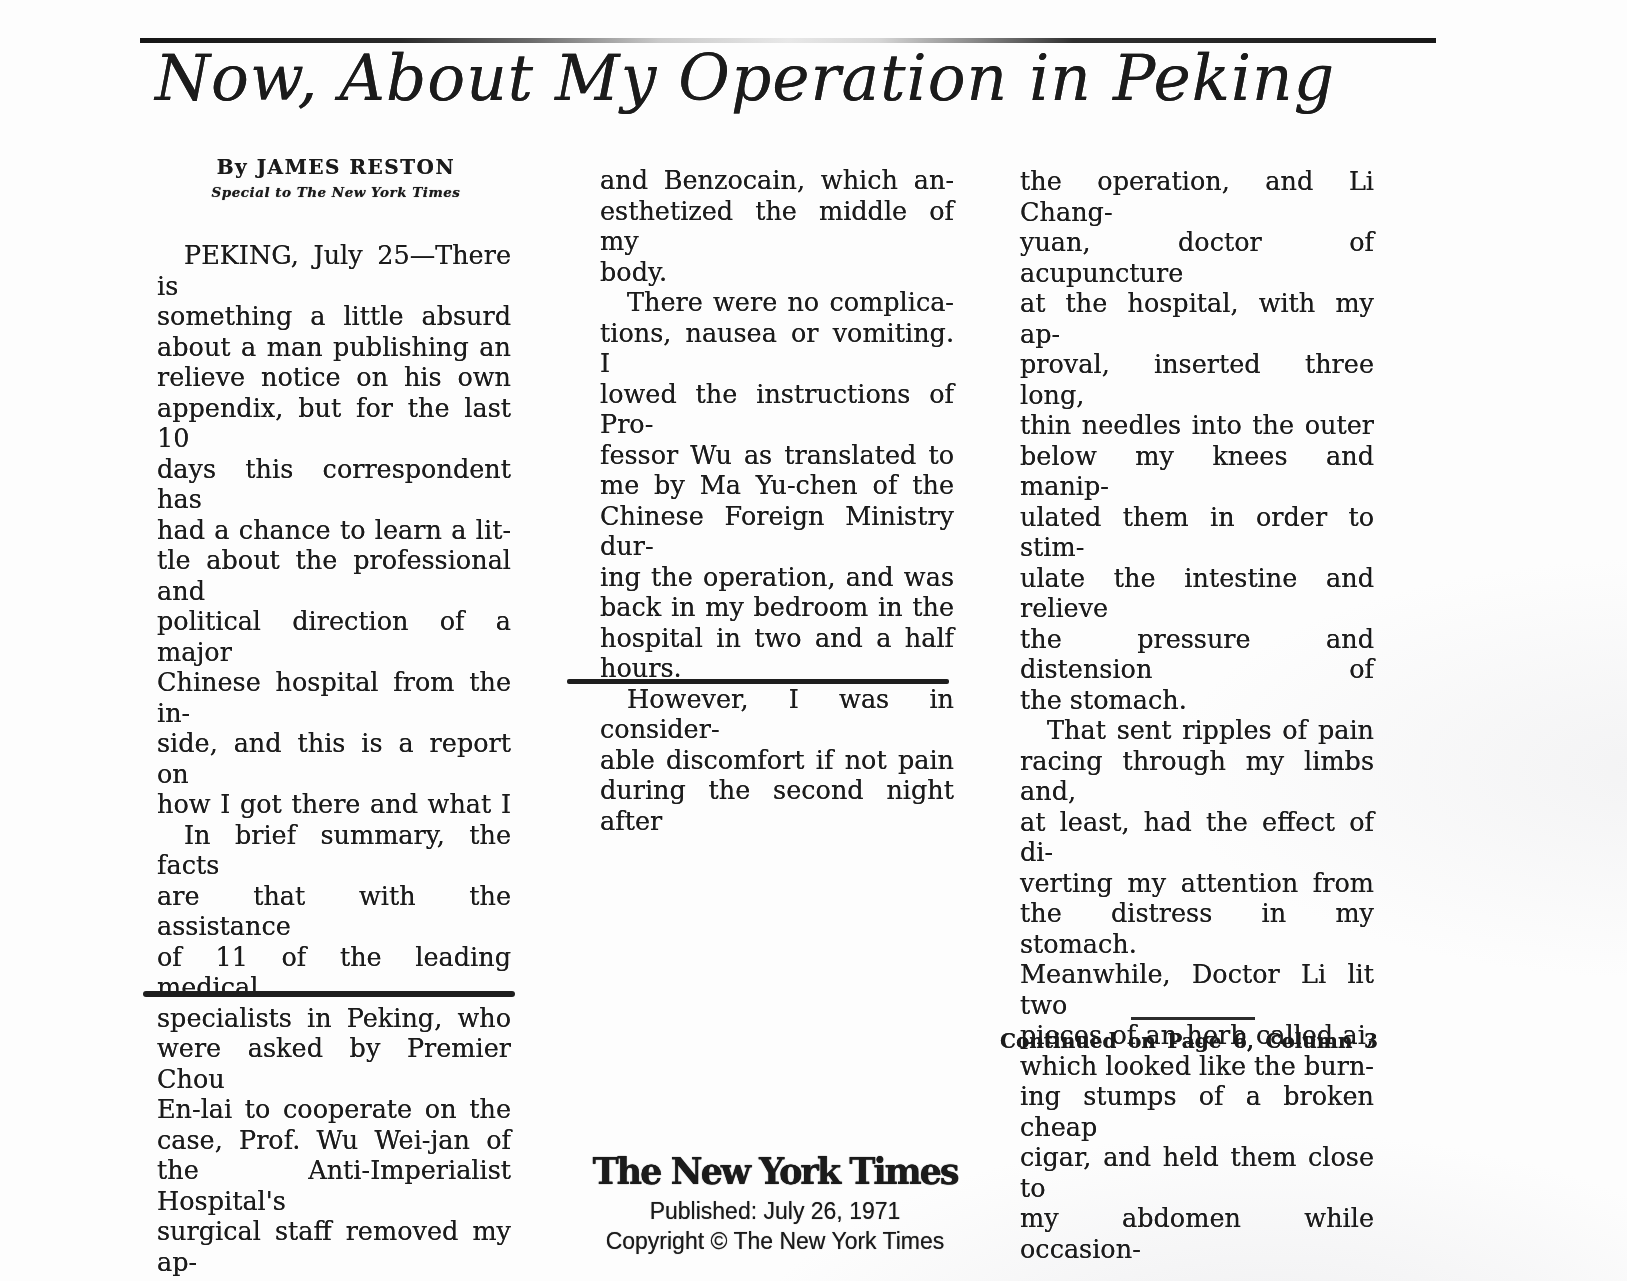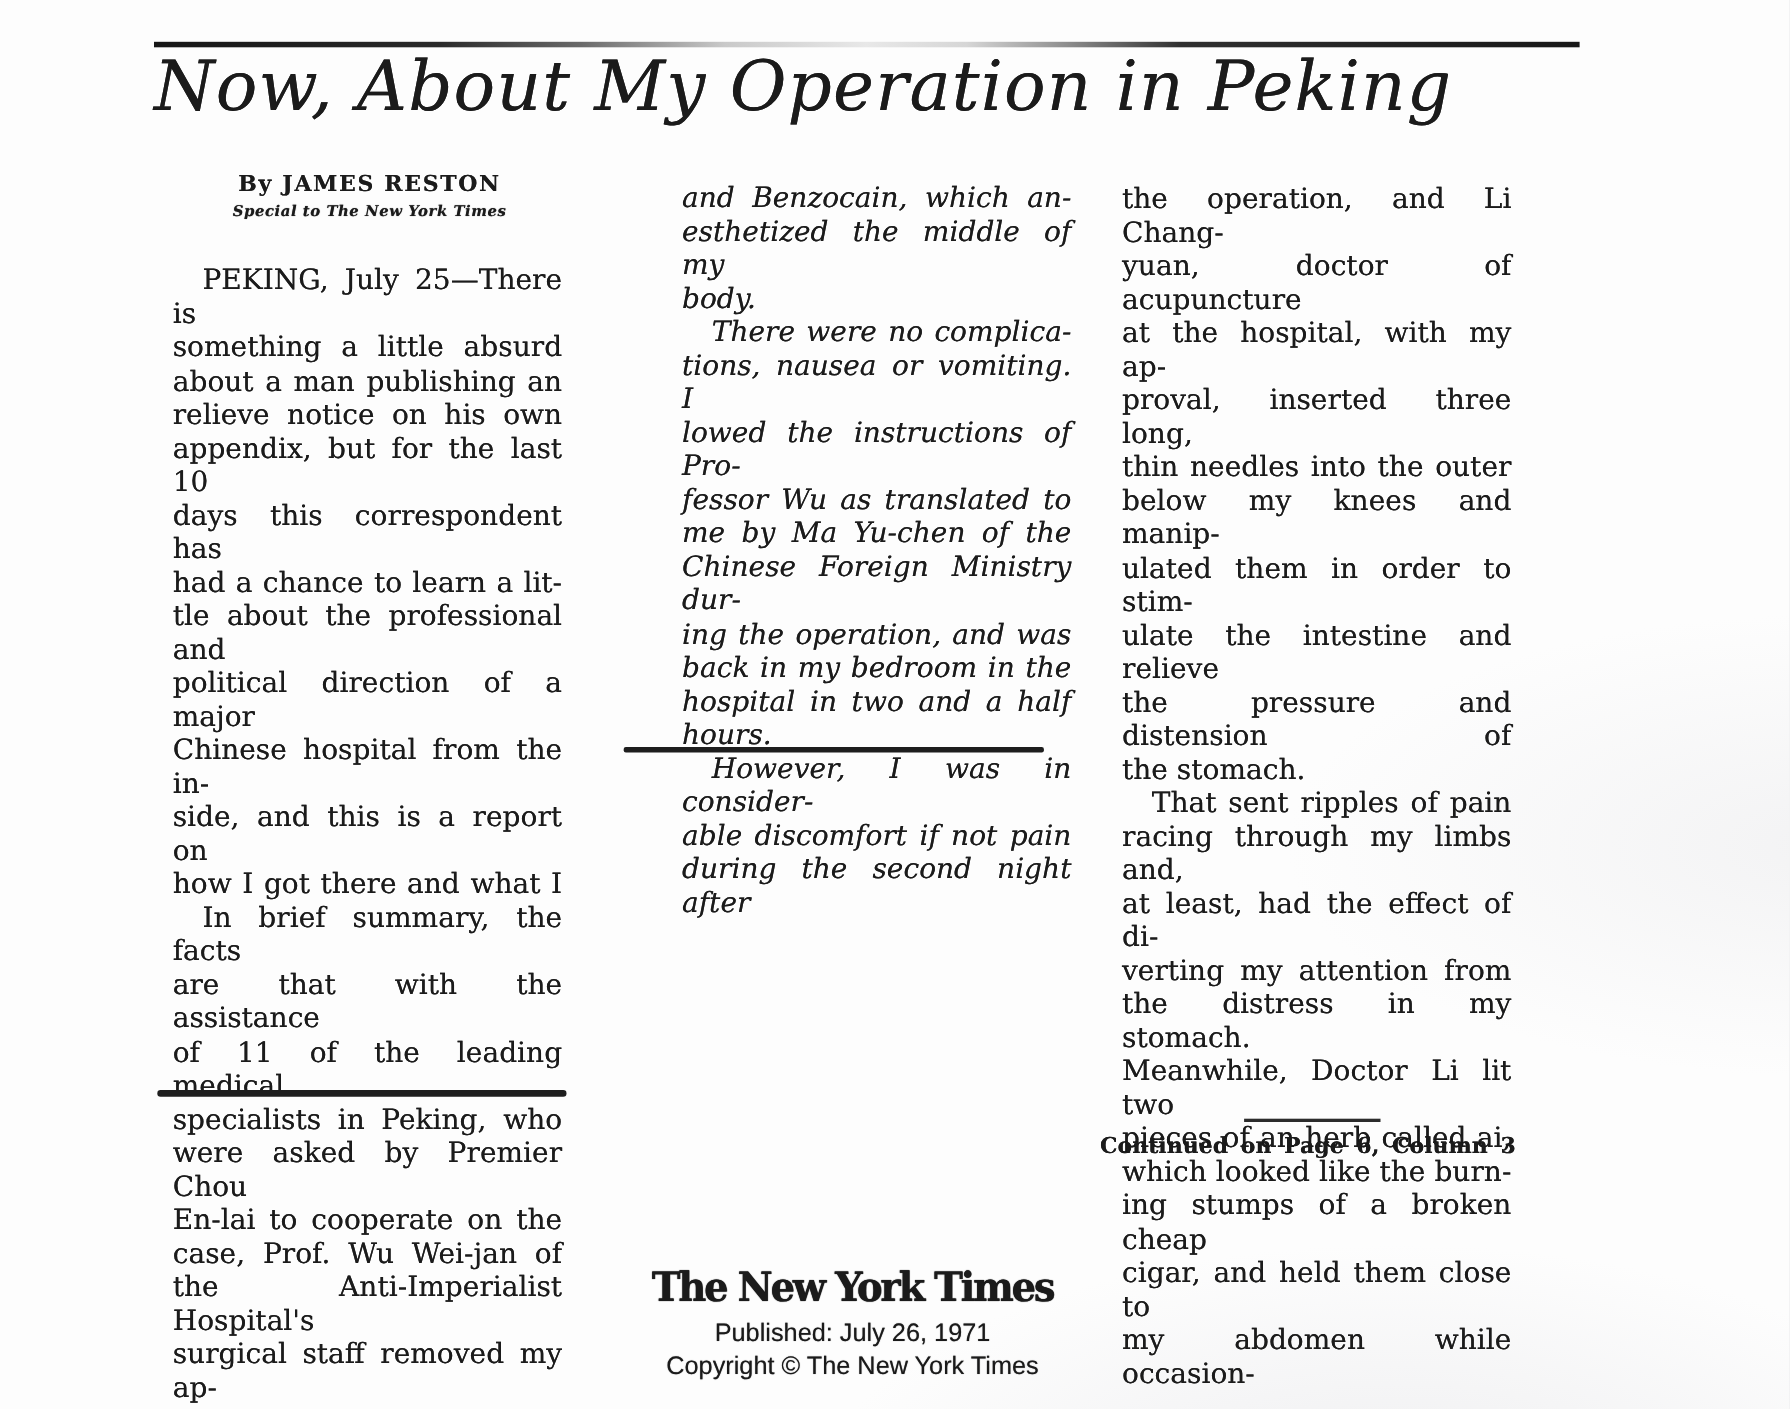--- a/index.html
+++ b/index.html
@@ -22,42 +22,42 @@
       #161616 0%, #2a2a2a 20%, #6a6a6a 30%, #c9c9c9 40%, #e8e8e8 50%,
       #d6d6d6 57%, #8e8e8e 64%, #303030 72%, #181818 100%);
   }
   .col1-rule{position:absolute;left:143px;top:991px;width:372px;height:6px;background:#1e1e1e;border-radius:3px;}
   .col2-rule{position:absolute;left:567px;top:679px;width:382px;height:5px;background:#1e1e1e;border-radius:2px;}
   .col3-short-rule{position:absolute;left:1131px;top:1017px;width:124px;height:3px;background:#2c2c2c;}
   
   .headline{
     position:absolute;left:140px;top:46px;width:1195px;
     font-style:italic;font-size:63px;line-height:66px;
-    text-align:left;letter-spacing:1px;white-space:nowrap;
+    text-align:right;letter-spacing:1px;white-space:nowrap;
     text-shadow:0 0 0.6px rgba(10,10,10,.85);
   }
   .byline{
     position:absolute;left:150px;top:155px;width:372px;
     text-align:center;font-weight:bold;font-size:20px;letter-spacing:1.5px;
     text-shadow:0 0 .6px rgba(0,0,0,.7);
   }
   .byline-credit{
     position:absolute;left:150px;top:184px;width:372px;
     text-align:center;font-weight:bold;font-style:italic;font-size:13.5px;letter-spacing:.5px;
     text-shadow:0 0 .8px rgba(0,0,0,.75);
     filter:blur(.2px);
   }
   
   .col{
     position:absolute;width:354px;
     font-size:25.5px;line-height:30.5px;
     text-shadow:0 0 .6px rgba(15,15,15,.8);
   }
   .col-1{left:157px;top:240px;}
-  .col-2{left:620px;top:165px;font-style:italic;}
+  .col-2{left:600px;top:165px;}
   .col-3{left:1020px;top:166px;}
   .para{margin:0;}
   .line{text-align:justify;text-align-last:justify;white-space:normal;}
   .line.last{text-align-last:left;}
   .line.indent{text-indent:27px;}
   
   .continued{
     position:absolute;left:1000px;top:1029px;width:378px;
     font-weight:bold;font-size:20px;
     text-align:justify;text-align-last:justify;

